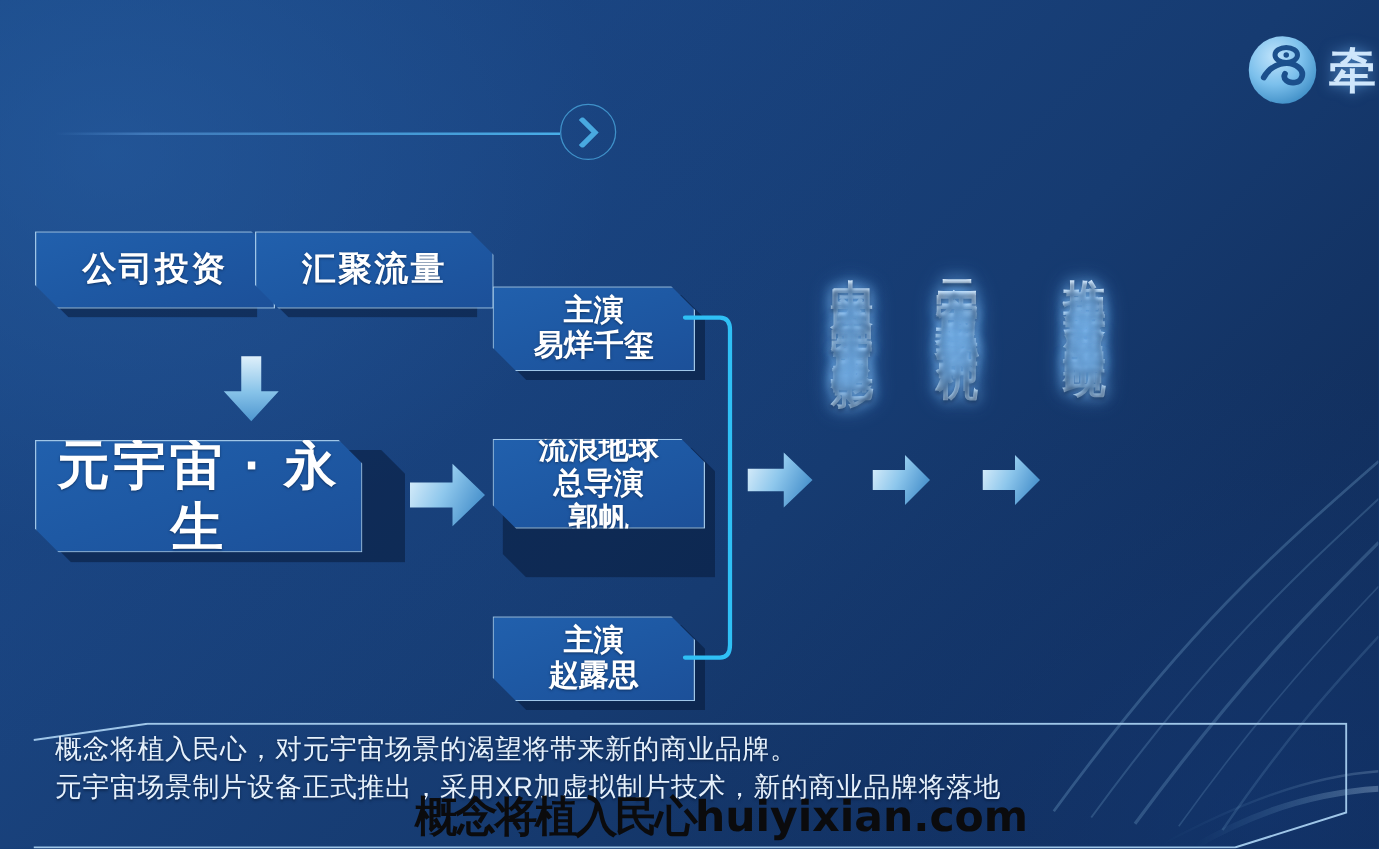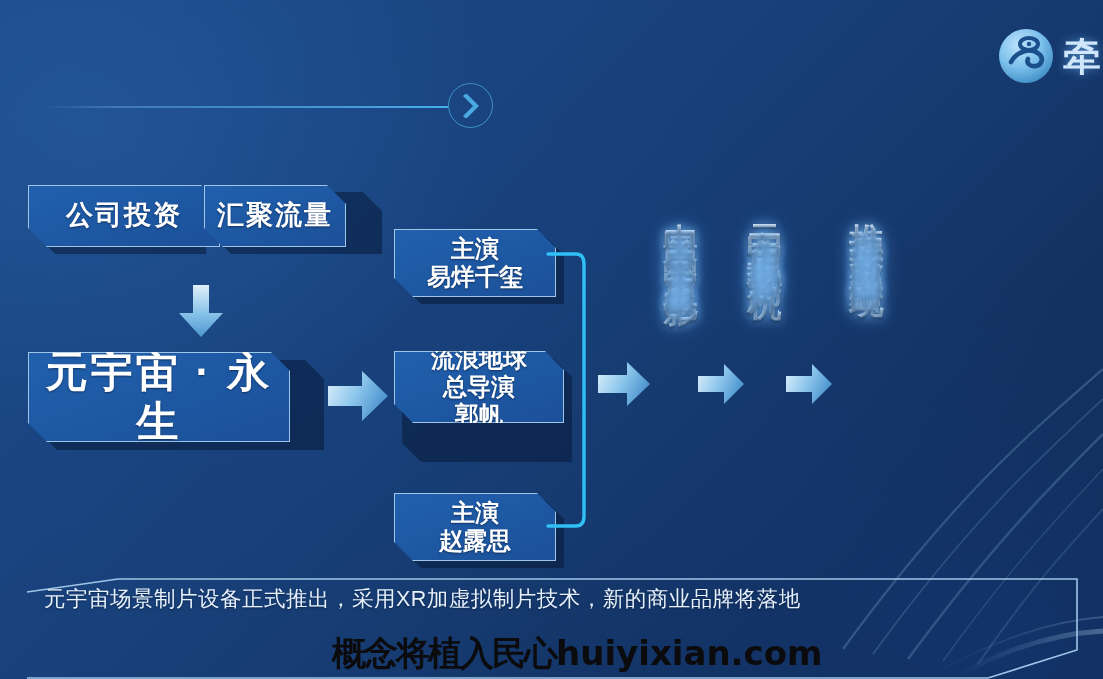--- a/index.html
+++ b/index.html
@@ -144,21 +144,21 @@
       <ellipse cx="32" cy="17" rx="9" ry="6" fill="none" stroke="#1b4f8c" stroke-width="4"></ellipse>
       <circle cx="32" cy="17" r="2.2" fill="#1b4f8c"></circle>
     </svg>
     <span class="logo-text">牵</span>
   </div>
 
   <div class="box-shadow" style="left:36px;top:192px;width:170px;height:62px;"></div>
   <div class="box" style="left:28px;top:185px;width:192px;height:62px;font-size:27px;letter-spacing:2px;">公司投资</div>
 
   <div class="box-shadow" style="left:212px;top:192px;width:170px;height:62px;"></div>
-  <div class="box" style="left:204px;top:185px;width:142px;height:62px;font-size:27px;letter-spacing:2px;">汇聚流量</div>
+  <div class="box" style="left:204px;top:185px;width:191px;height:62px;font-size:27px;letter-spacing:2px;">汇聚流量</div>
 
   <svg class="arrow" style="left:172px;top:283px;width:58px;height:58px;" viewBox="0 0 58 58">
     <defs>
       <linearGradient id="ad" x1="0" y1="0" x2="0" y2="1">
         <stop offset="0%" stop-color="#dff0fb"></stop>
         <stop offset="55%" stop-color="#87c3e9"></stop>
         <stop offset="100%" stop-color="#4e96cf"></stop>
       </linearGradient>
     </defs>
     <path d="M21,2 L37,2 L37,30 L51,30 L29,54 L7,30 L21,30 Z" fill="url(#ad)"></path>
@@ -223,20 +223,21 @@
   <svg class="arrow" style="left:786px;top:362px;width:48px;height:44px;" viewBox="0 0 48 44">
     <path d="M0,14 L26,14 L26,2 L46,22 L26,42 L26,30 L0,30 Z" fill="url(#ar2)"></path>
   </svg>
 
   <div class="vcol" style="left:844px;top:196px;height:372px;">推动最新商业品牌出现</div>
 
   <svg class="note-border" viewBox="0 0 1052 101" preserveAspectRatio="none">
     <path d="M1,14 L92,1 L1051,1 L1051,72 L962,100 L1,100" fill="none" stroke="#9fc6e8" stroke-width="1.6" vector-effect="non-scaling-stroke"></path>
   </svg>
   <div class="note-lines">
+    <div>概念将植入民心，对元宇宙场景的渴望将带来新的商业品牌。</div>
     <div>元宇宙场景制片设备正式推出，采用XR加虚拟制片技术，新的商业品牌将落地</div>
   </div>
 
   <div class="wm">
     <span class="cn">概念将植入民心</span><span>huiyixian.com</span>
   </div>
 
 </div>
 
 </body></html>

